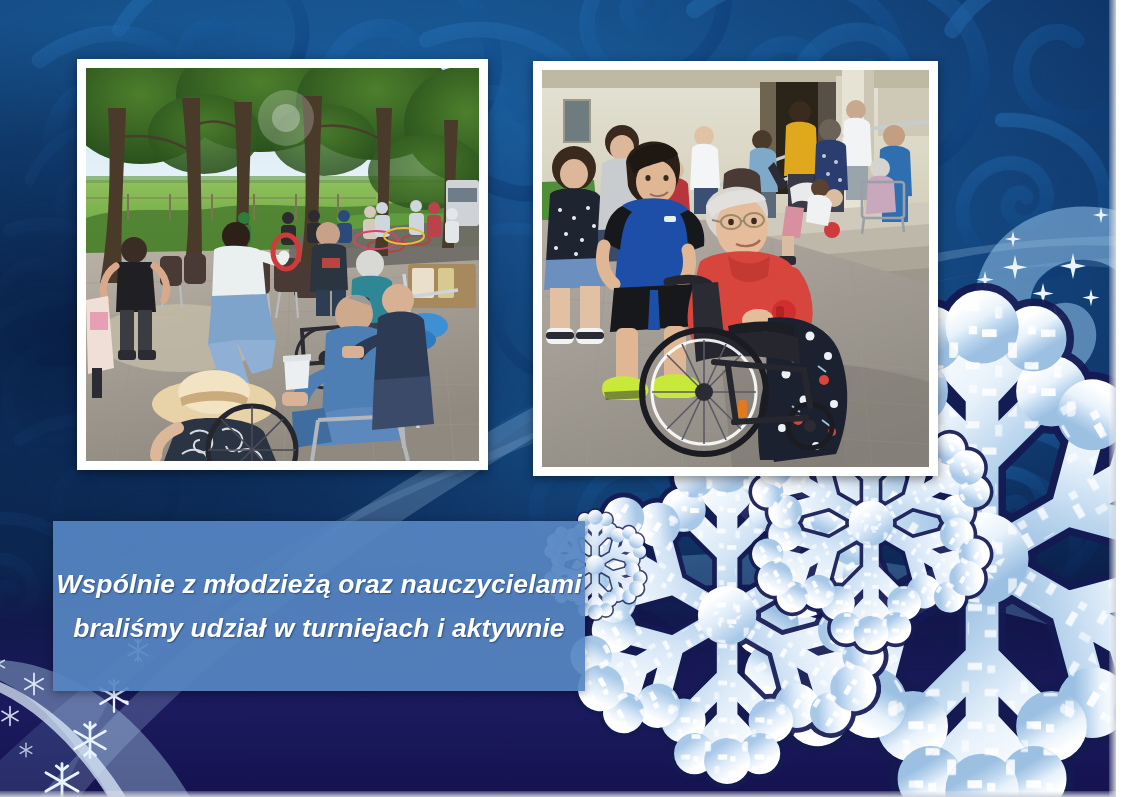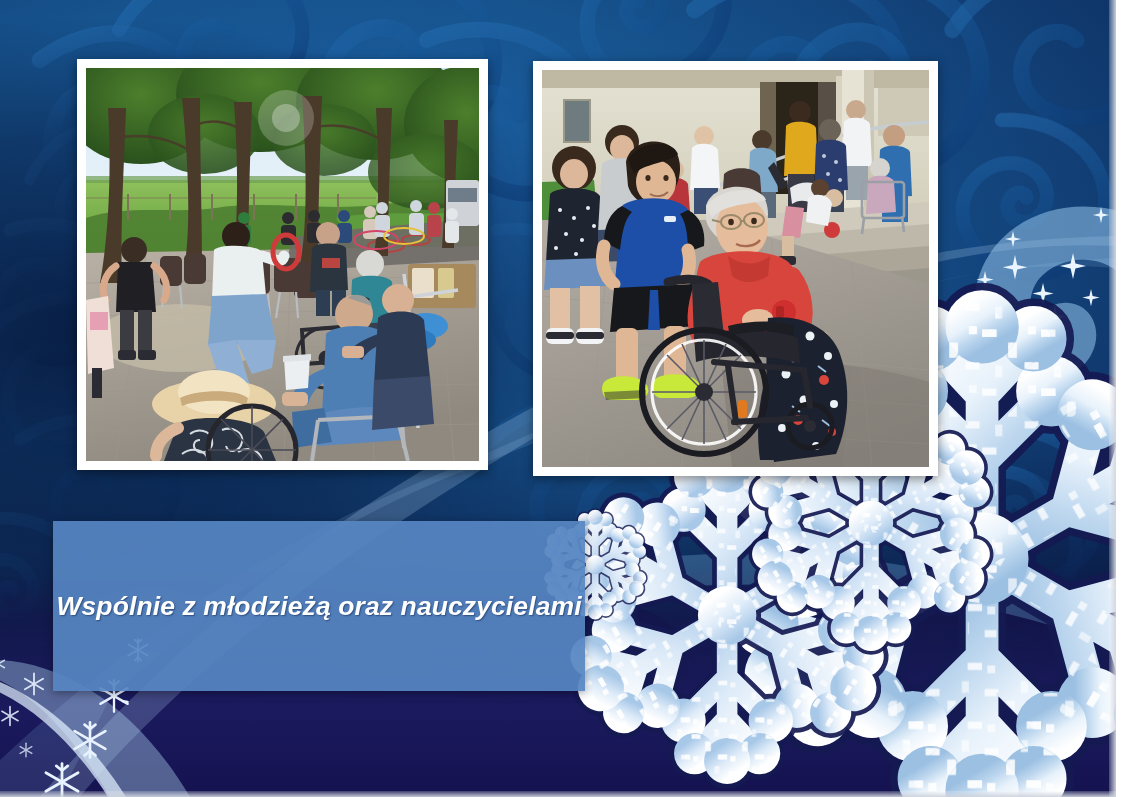--- a/index.html
+++ b/index.html
@@ -946,17 +946,18 @@
           <rect x="196" y="330" width="9" height="18" rx="3" fill="#e07a20"></rect>
         </g>
 
         <path d="M310,300 C 340,296 370,302 387,312 L387,397 L300,397 Z" fill="#8d8880" opacity=".25"></path>
       </svg>
     </div>
   </div>
 
   <div class="caption">
     <div class="line">Wspólnie z młodzieżą oraz nauczycielami</div>
+    <div class="line">braliśmy udział w turniejach i aktywnie</div>
   </div>
 
   <div class="edge-right"></div>
   <div class="edge-bottom"></div>
 </div>
 
 </body></html>

